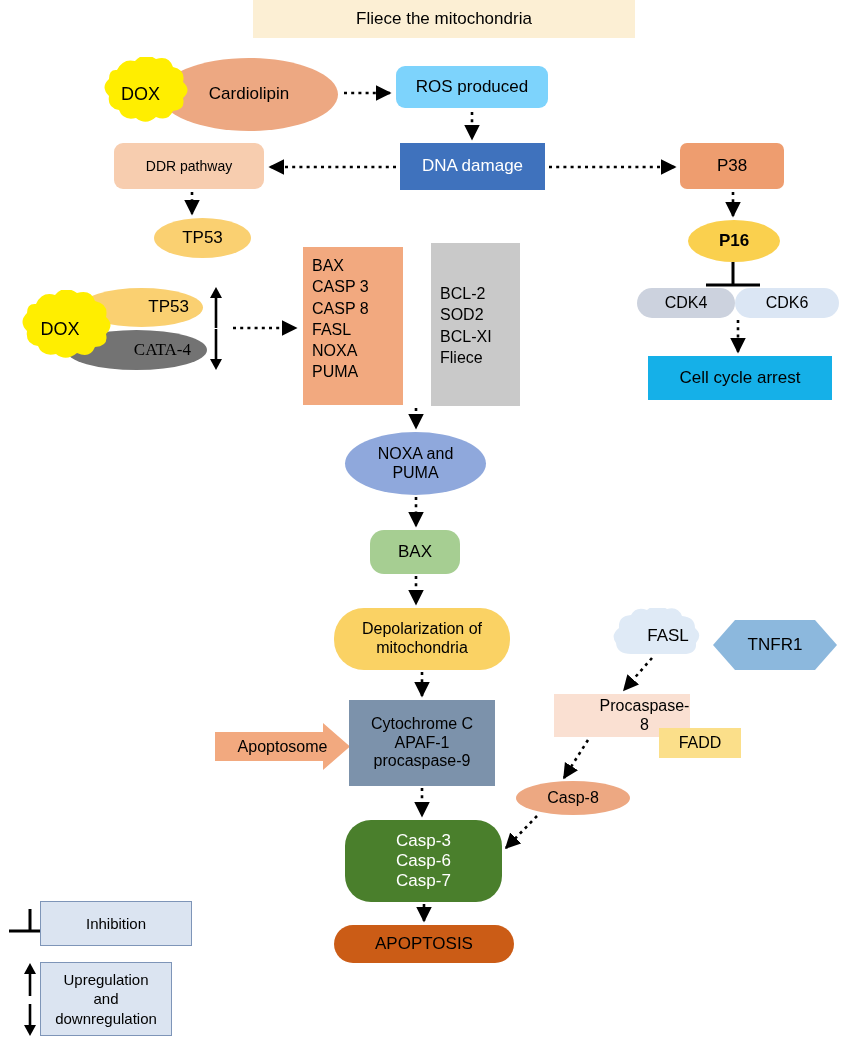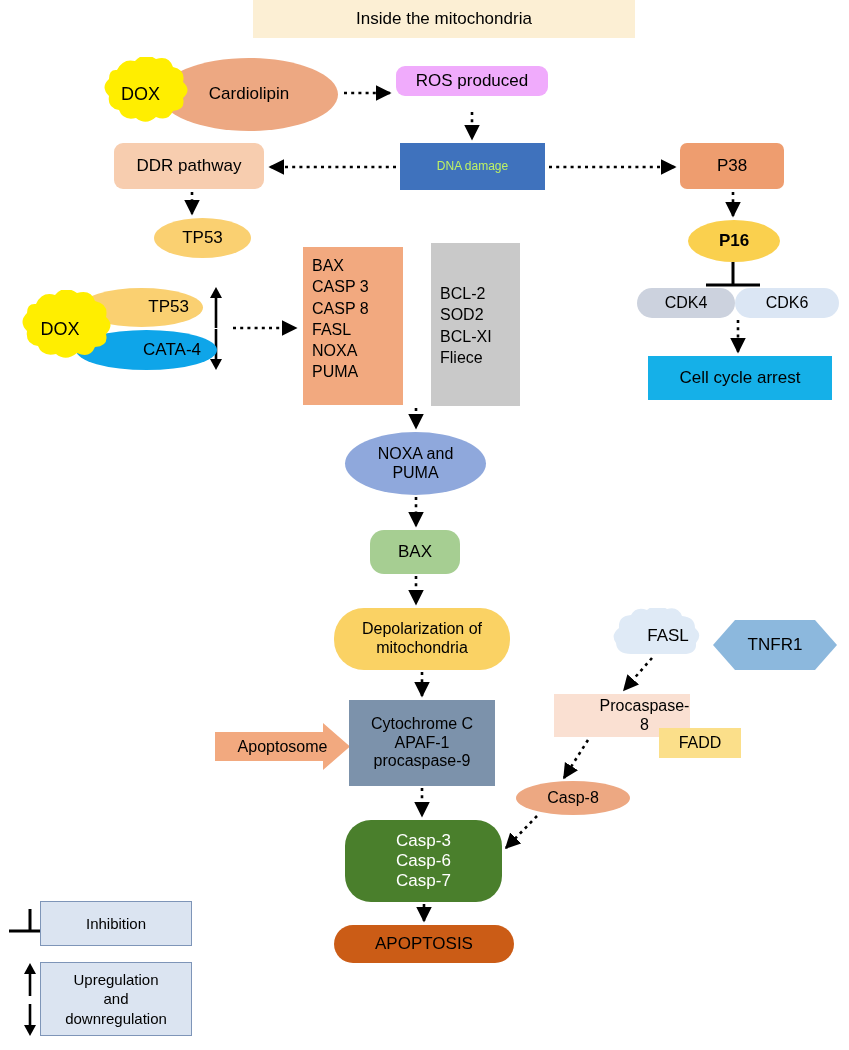--- a/index.html
+++ b/index.html
@@ -47,30 +47,30 @@
     font-size:18px; z-index:6;
   }
   .cloudwrap{position:absolute;}
   .cloudwrap svg{position:absolute;left:0;top:0;}
   .cloudwrap span{
     position:absolute; left:0; top:0; width:100%; height:100%;
     display:flex;align-items:center;justify-content:center;
   }
 
   #ros{
-    left:396px; top:66px; width:152px; height:30px;
-    background:#f0abfc; border-radius:9px; font-size:17px;
+    left:396px; top:66px; width:152px; height:42px;
+    background:#7dd3fc; border-radius:9px; font-size:17px;
   }
   #dnadamage{
     left:400px; top:143px; width:145px; height:47px;
-    background:#3f72bd; color:#bef264; font-size:12px;
+    background:#3f72bd; color:#ffffff; font-size:17px;
   }
   #ddr{
     left:114px; top:143px; width:150px; height:46px;
-    background:#f7cdaf; border-radius:9px; font-size:17px;
+    background:#f7cdaf; border-radius:9px; font-size:14px;
   }
   #tp53a{
     left:154px; top:218px; width:97px; height:40px;
     background:#fad071; border-radius:50%; font-size:17px;
   }
   #p38{
     left:680px; top:143px; width:104px; height:46px;
     background:#ee9d6f; border-radius:7px; font-size:17px;
   }
   #p16{
@@ -89,23 +89,23 @@
     left:648px; top:356px; width:184px; height:44px;
     background:#15b0e8; font-size:17px;
   }
 
   #tp53b{
     left:80px; top:288px; width:123px; height:39px;
     background:#fad071; border-radius:50%; font-size:17px;
     justify-content:flex-end; padding-right:14px; z-index:5;
   }
   #cata4{
-    left:76px; top:330px; width:141px; height:40px;
-    background:#0ea5e9; border-radius:50%; font-size:17px;
-    justify-content:flex-end; padding-right:16px; z-index:5;
+    left:66px; top:330px; width:141px; height:40px;
+    background:#737373; border-radius:50%; font-size:17px;
+    justify-content:flex-end; padding-right:16px; z-index:5;font-family:Liberation Serif, serif;
   }
 
   #uplist{
     left:303px; top:247px; width:100px; height:158px;
     background:#f2a97f;
     align-items:flex-start; justify-content:flex-start;
     padding:8px 0 0 9px; font-size:16px; text-align:left;
     line-height:1.33;
   }
   #downlist{
@@ -172,21 +172,21 @@
     left:516px; top:781px; width:114px; height:34px;
     background:#eda882; border-radius:50%; font-size:16px;
   }
 
   
   #leg-inhib-box{
     left:40px; top:901px; width:152px; height:45px;
     background:#dbe4f1; border:1px solid #7e95b8; font-size:15px;
   }
   #leg-reg-box{
-    left:40px; top:962px; width:152px; height:74px;
+    left:40px; top:962px; width:132px; height:74px;
     background:#dbe4f1; border:1px solid #7e95b8; font-size:15px;
     line-height:1.3;
   }
   .legicon{position:absolute;}
 
   
   #links{position:absolute;left:0;top:0;width:849px;height:1050px;
     pointer-events:none; z-index:1;}
   .node{z-index:2;}
   #uplist,#downlist,#cytoc,#caspases{z-index:2;}
@@ -238,21 +238,21 @@
 
       <line x1="537" y1="816" x2="506" y2="848"></line>
     </g>
 
     <g stroke="#000" stroke-width="3" fill="none">
       <line x1="733" y1="262" x2="733" y2="285"></line>
       <line x1="706" y1="285" x2="760" y2="285"></line>
     </g>
   </svg>
 
-  <div class="node" id="banner">Inside the mitochondria</div>
+  <div class="node" id="banner">Fliece the mitochondria</div>
 
   <div class="cloudwrap" id="dox1">
     <svg width="99" height="75" viewBox="0 0 99 75" xmlns="http://www.w3.org/2000/svg">
       <path fill="#ffee00" d="M26,13 q6,-12 18,-9 q9,-10 21,-2 q13,-4 17,8 q13,3 10,15
         q9,8 0,16 q3,12 -10,13 q-5,11 -17,6 q-10,9 -20,1 q-13,3 -17,-8
         q-12,-2 -10,-14 q-9,-9 0,-17 q0,-10 8,-9 z"></path>
     </svg>
     <span>DOX</span>
   </div>
 

